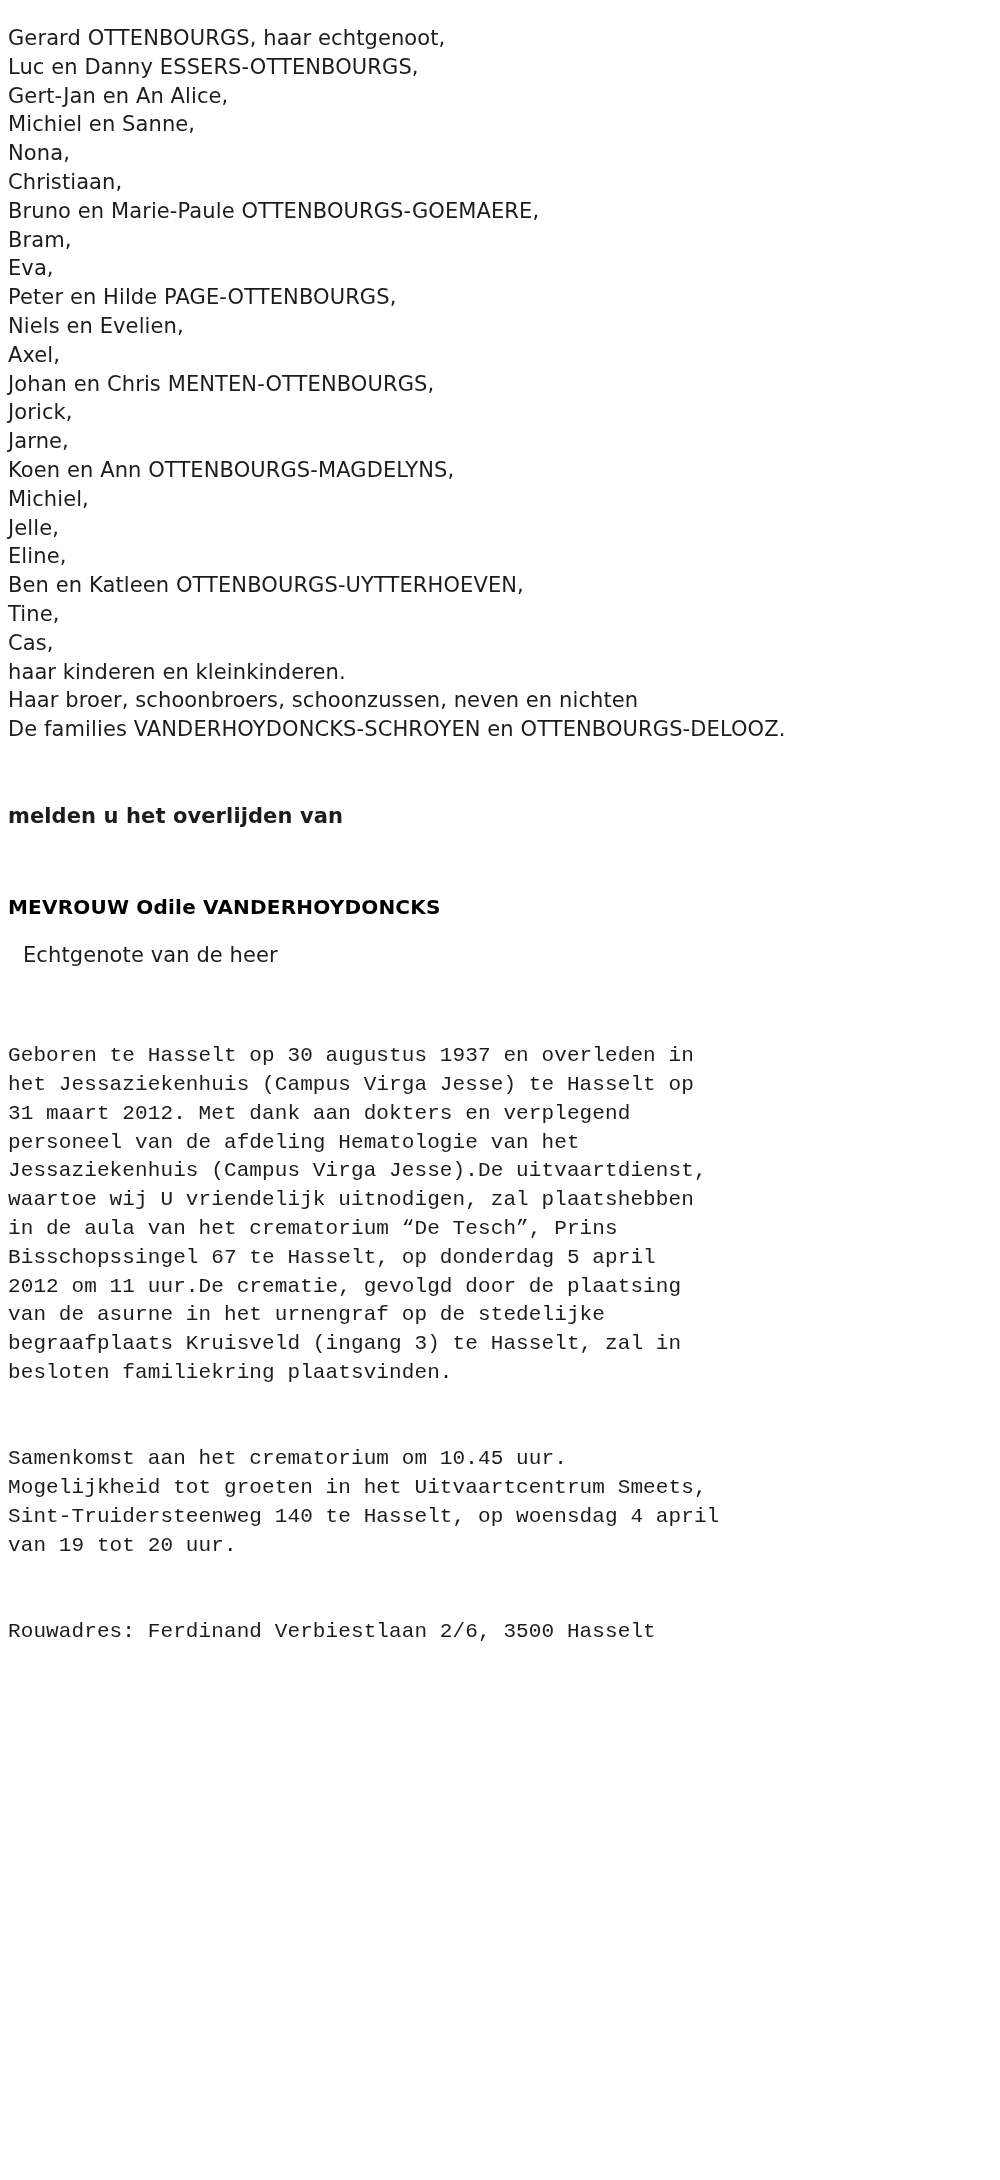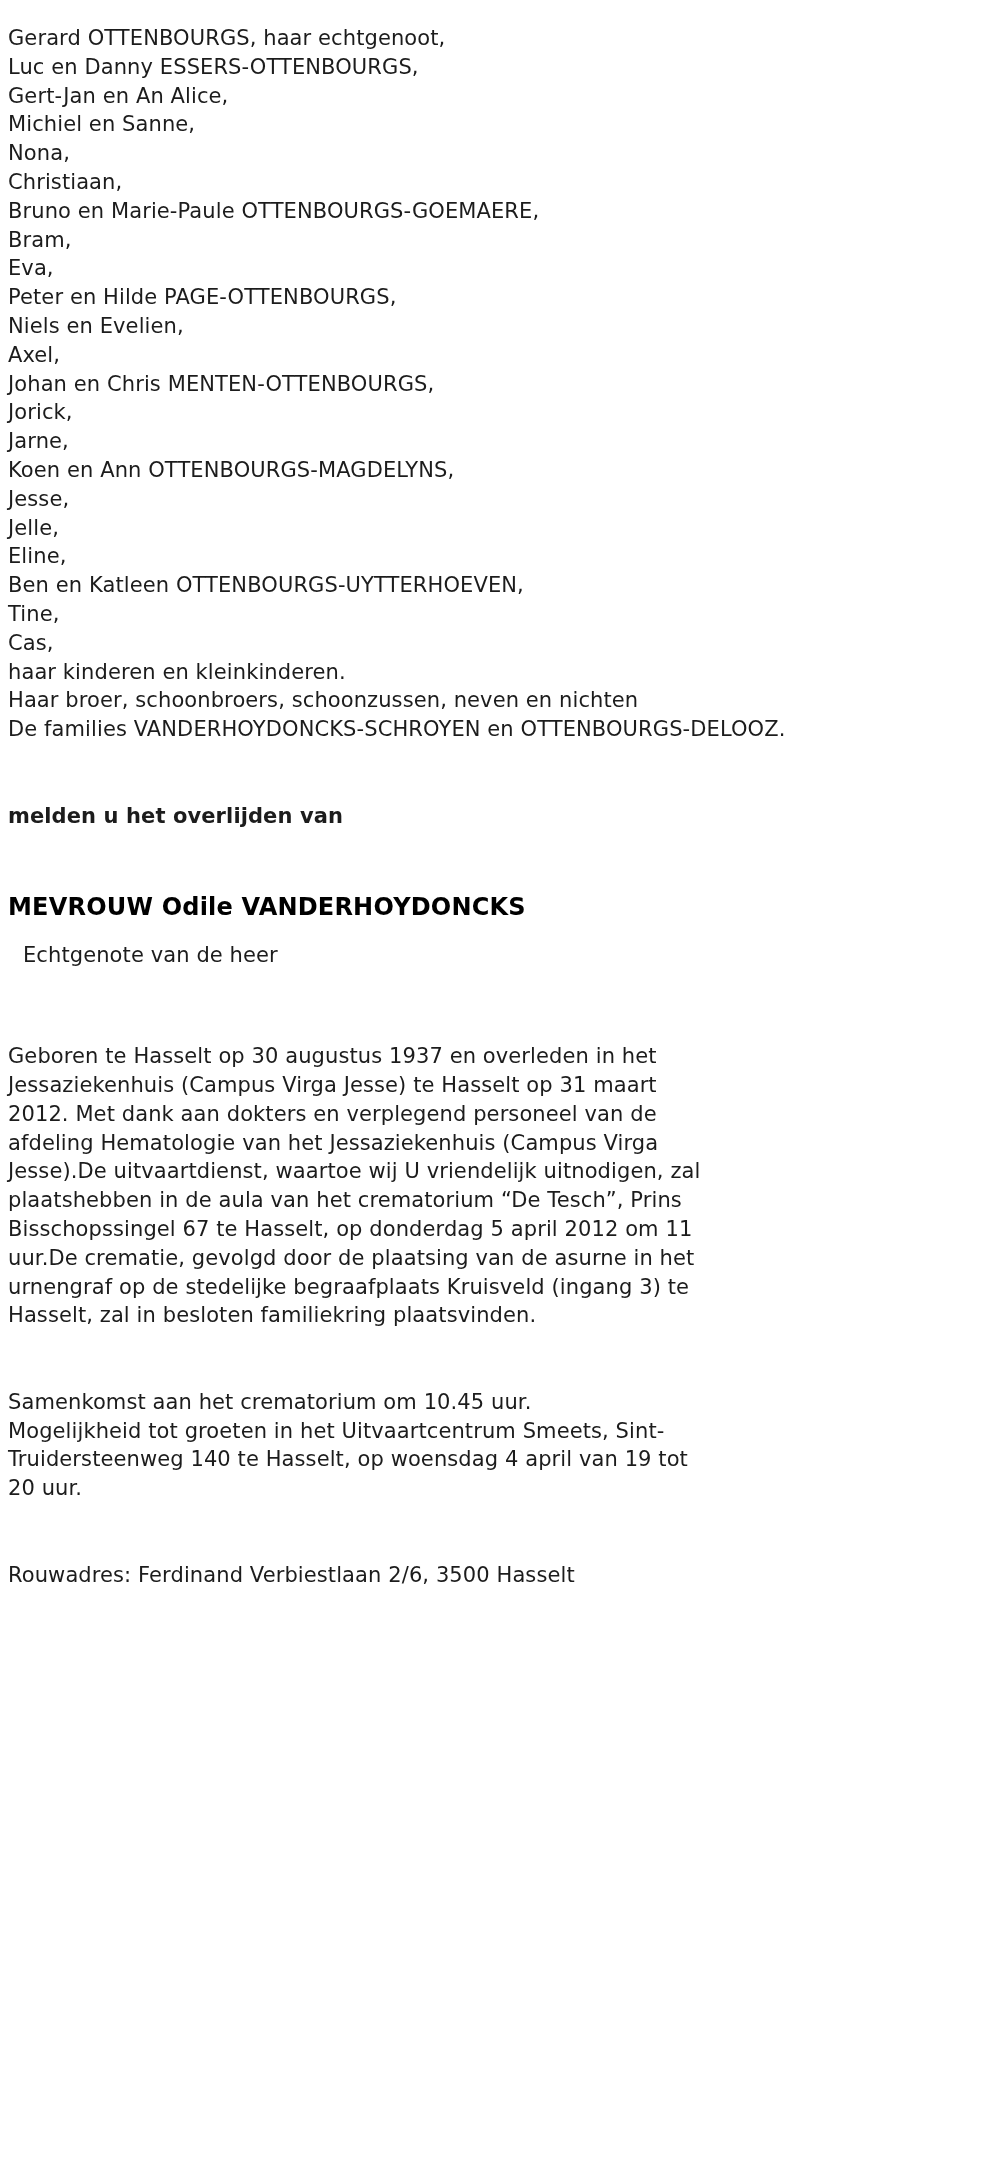--- a/index.html
+++ b/index.html
@@ -43,35 +43,36 @@
     padding: 0;
     white-space: nowrap;
   }
   .gap-sm { height: 28.8px; }
   .announce {
     margin: 0;
     padding: 0;
     font-weight: bold;
   }
   .deceased-name {
-    font-size: 24px;
+    font-size: 20px;
     font-weight: bold;
     letter-spacing: 0.2px;
     margin: 0;
     padding: 0;
     line-height: 38px;
     color: #000000;
   }
   .spouse-line {
     margin: 15px;
     padding: 0;
   }
   .body-block p {
     margin: 0;
     padding: 0;
+    font-family: Liberation Mono, monospace;
   }
   .body-para {
     max-width: 706px;
   }
   .para-wide {
     max-width: 712px;
   }
 </style>
 </head>
 <body>
@@ -89,21 +90,21 @@
       <li>Bruno en Marie-Paule OTTENBOURGS-GOEMAERE,</li>
       <li>Bram,</li>
       <li>Eva,</li>
       <li>Peter en Hilde PAGE-OTTENBOURGS,</li>
       <li>Niels en Evelien,</li>
       <li>Axel,</li>
       <li>Johan en Chris MENTEN-OTTENBOURGS,</li>
       <li>Jorick,</li>
       <li>Jarne,</li>
       <li>Koen en Ann OTTENBOURGS-MAGDELYNS,</li>
-      <li>Jesse,</li>
+      <li>Michiel,</li>
       <li>Jelle,</li>
       <li>Eline,</li>
       <li>Ben en Katleen OTTENBOURGS-UYTTERHOEVEN,</li>
       <li>Tine,</li>
       <li>Cas,</li>
     </ul>
 
     <div class="closing-lines">
       <p>haar kinderen en kleinkinderen.</p>
       <p>Haar broer, schoonbroers, schoonzussen, neven en nichten</p>

